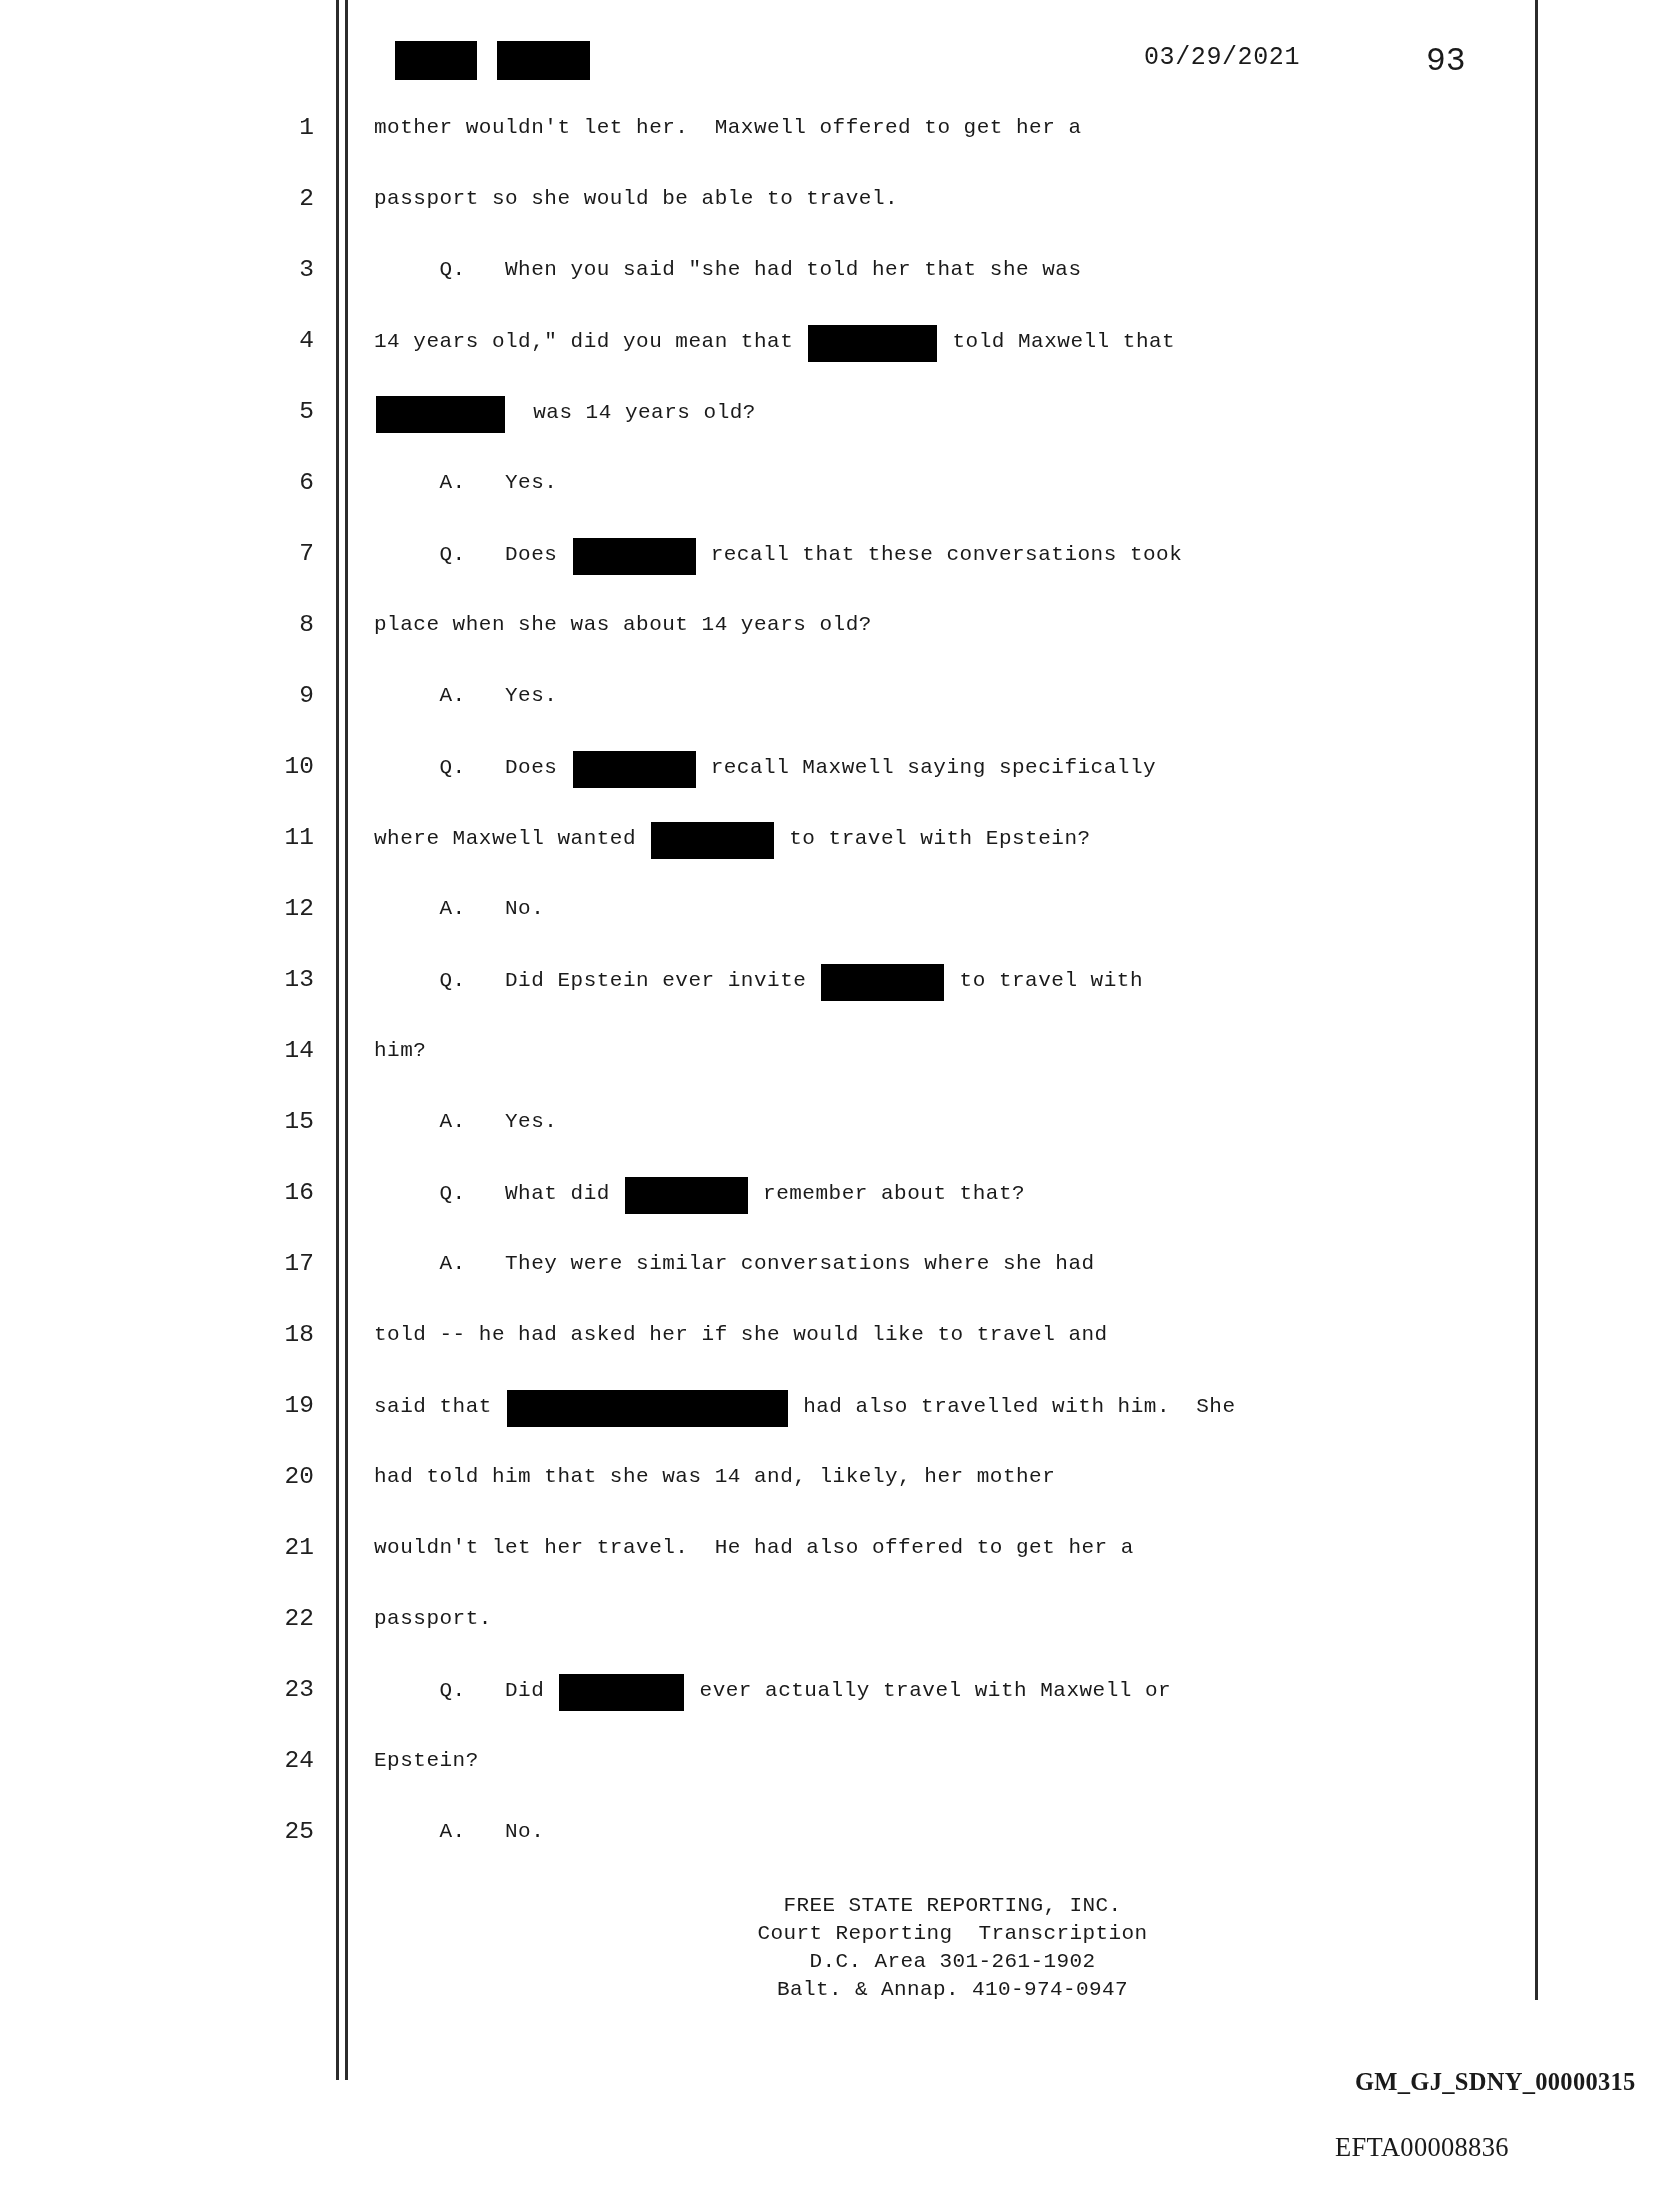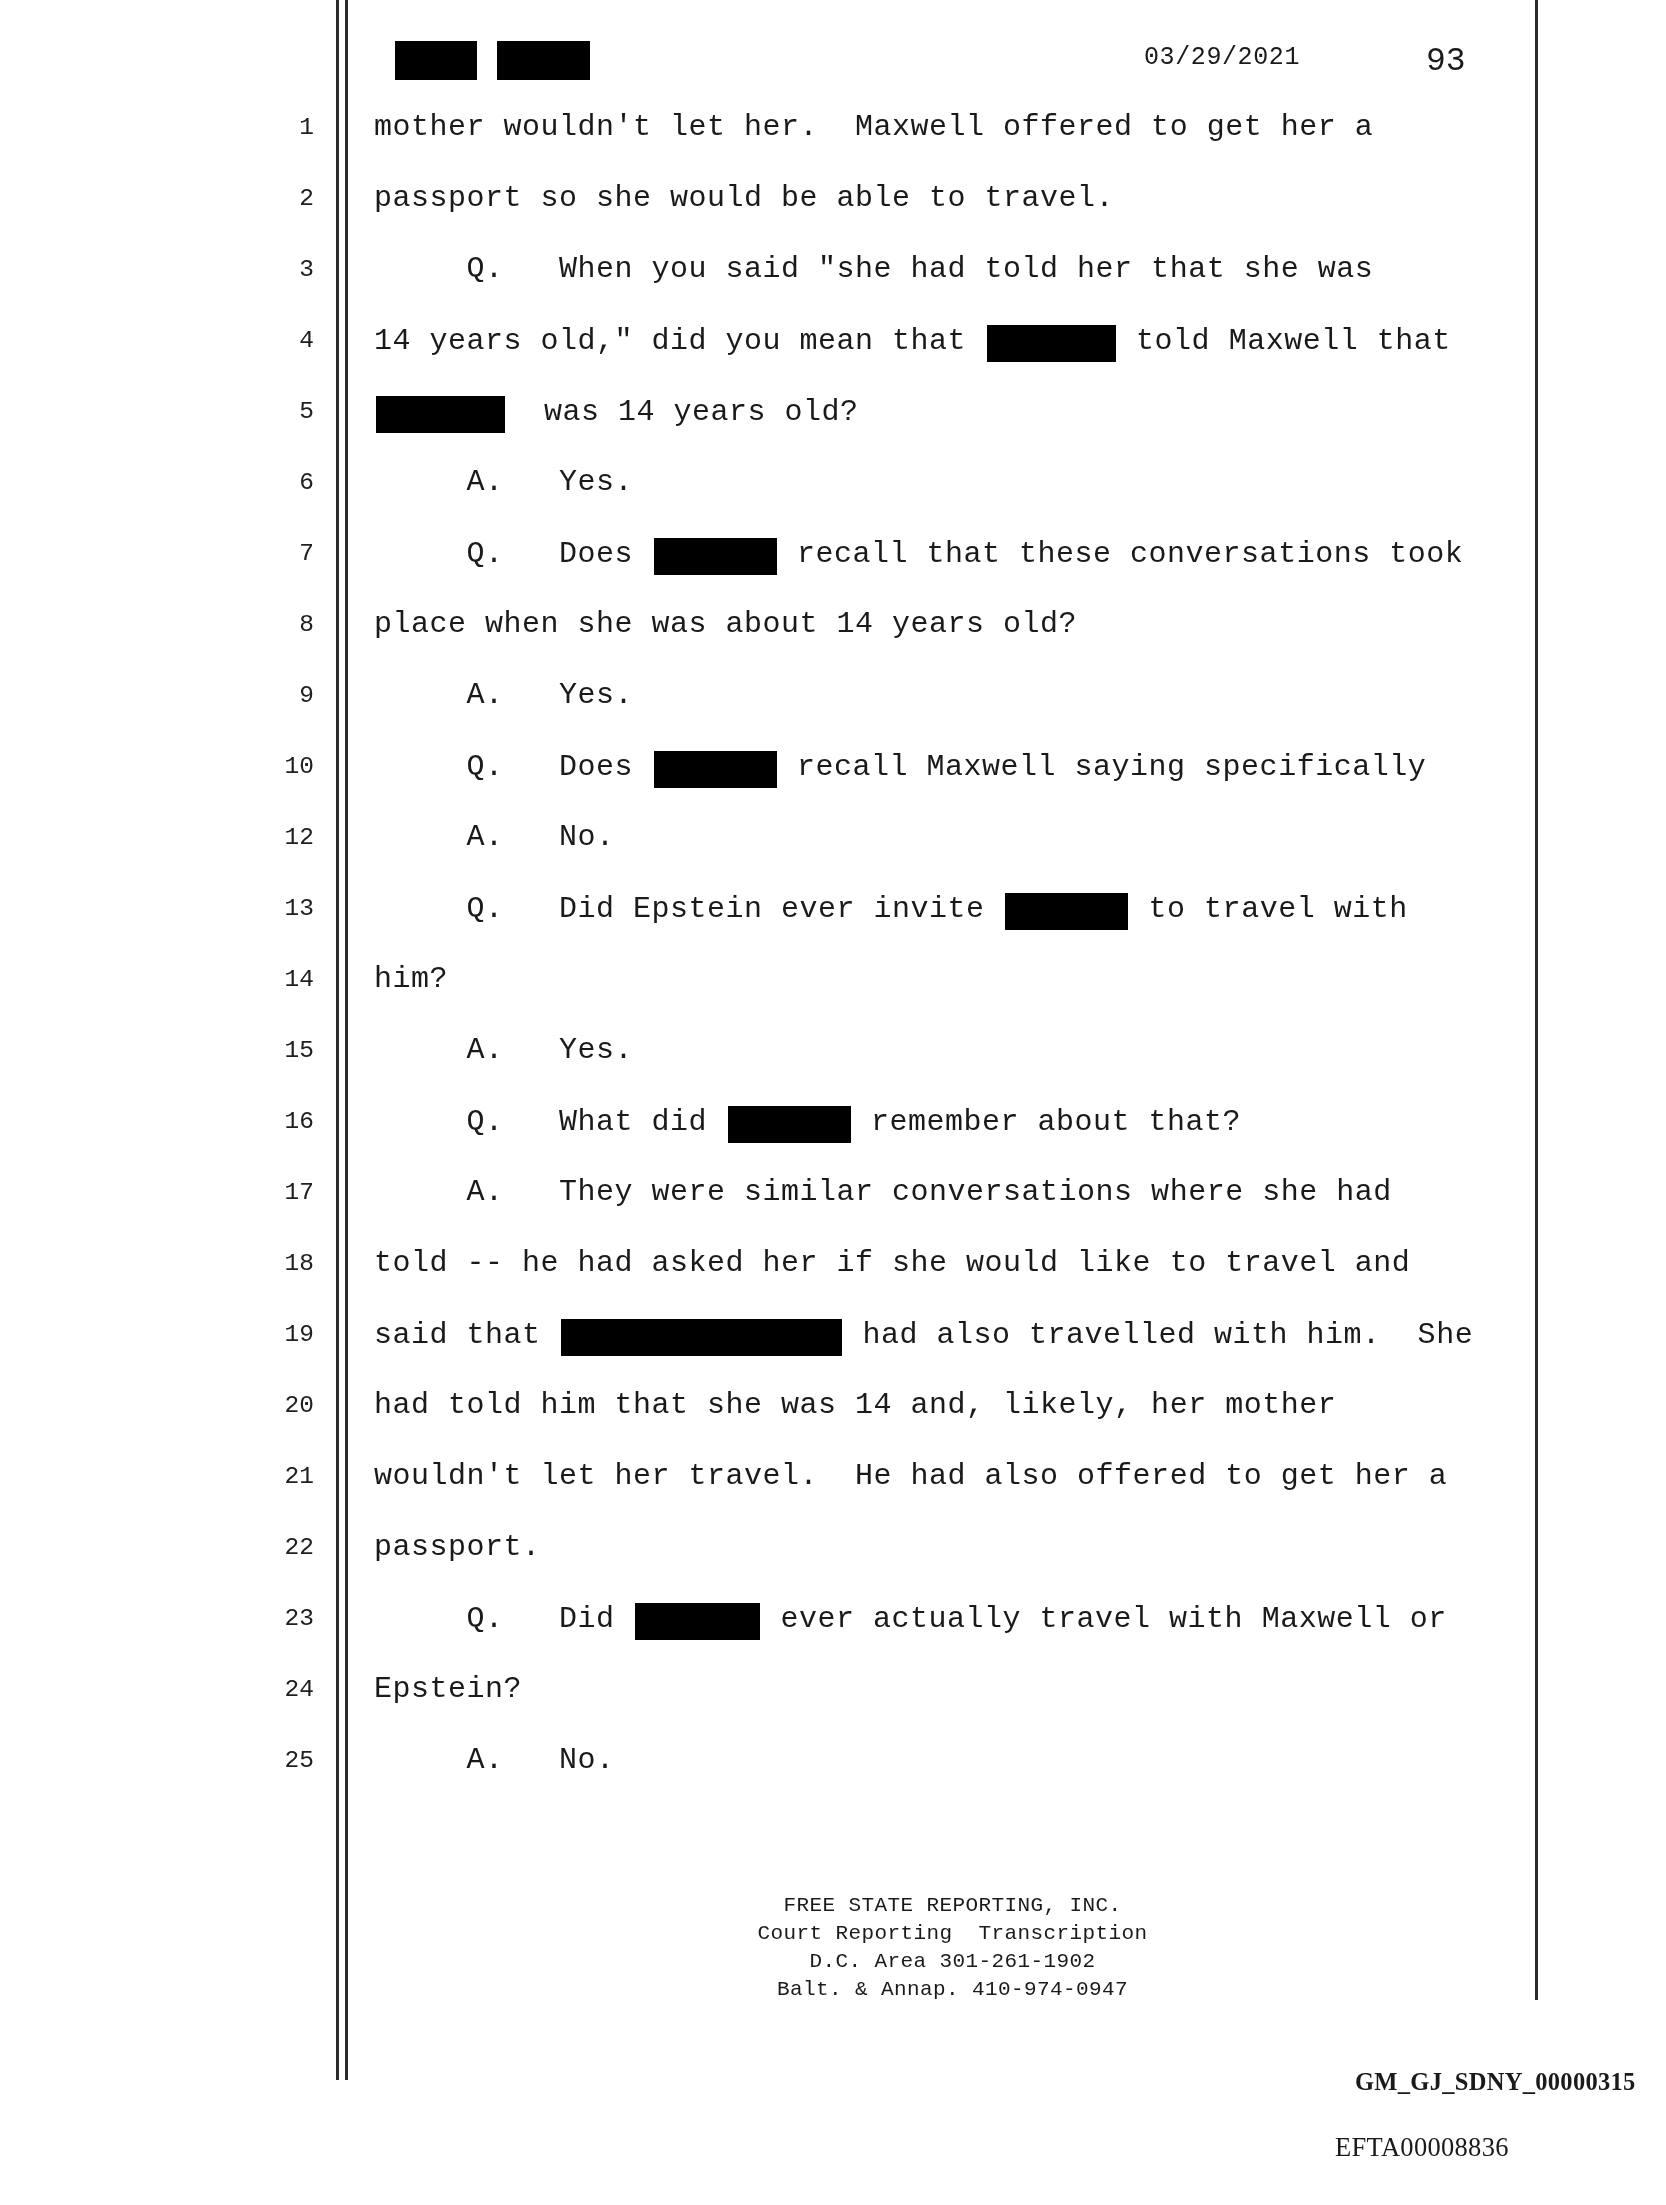--- a/index.html
+++ b/index.html
@@ -78,21 +78,21 @@
     width: 49px;
     text-align: right;
     font-size: 24.5px;
     color: #202020;
     top: 7.8px;
   }
   .ltext {
     position: absolute;
     left: 374px;
     top: 3.9px;
-    font-size: 30px;
+    font-size: 21px;
     letter-spacing: 0.5px;
     white-space: pre;
     line-height: 35px;
   }
   .ltext .redact {
     height: 37px;
     position: relative;
     top: 2px;
     margin: 0 2px;
   }
@@ -179,20 +179,24 @@
       </div>
       <div class="line">
         <div class="lnum">9</div>
         <div class="ltext">     A.   Yes.</div>
       </div>
       <div class="line">
         <div class="lnum">10</div>
         <div class="ltext">     Q.   Does <span class="redact" style="width: 123px;"></span> recall Maxwell saying specifically</div>
       </div>
       <div class="line">
+        <div class="lnum">11</div>
+        <div class="ltext">where Maxwell wanted <span class="redact" style="width: 123px;"></span> to travel with Epstein?</div>
+      </div>
+      <div class="line">
         <div class="lnum">12</div>
         <div class="ltext">     A.   No.</div>
       </div>
       <div class="line">
         <div class="lnum">13</div>
         <div class="ltext">     Q.   Did Epstein ever invite <span class="redact" style="width: 123px;"></span> to travel with</div>
       </div>
       <div class="line">
         <div class="lnum">14</div>
         <div class="ltext">him?</div>

